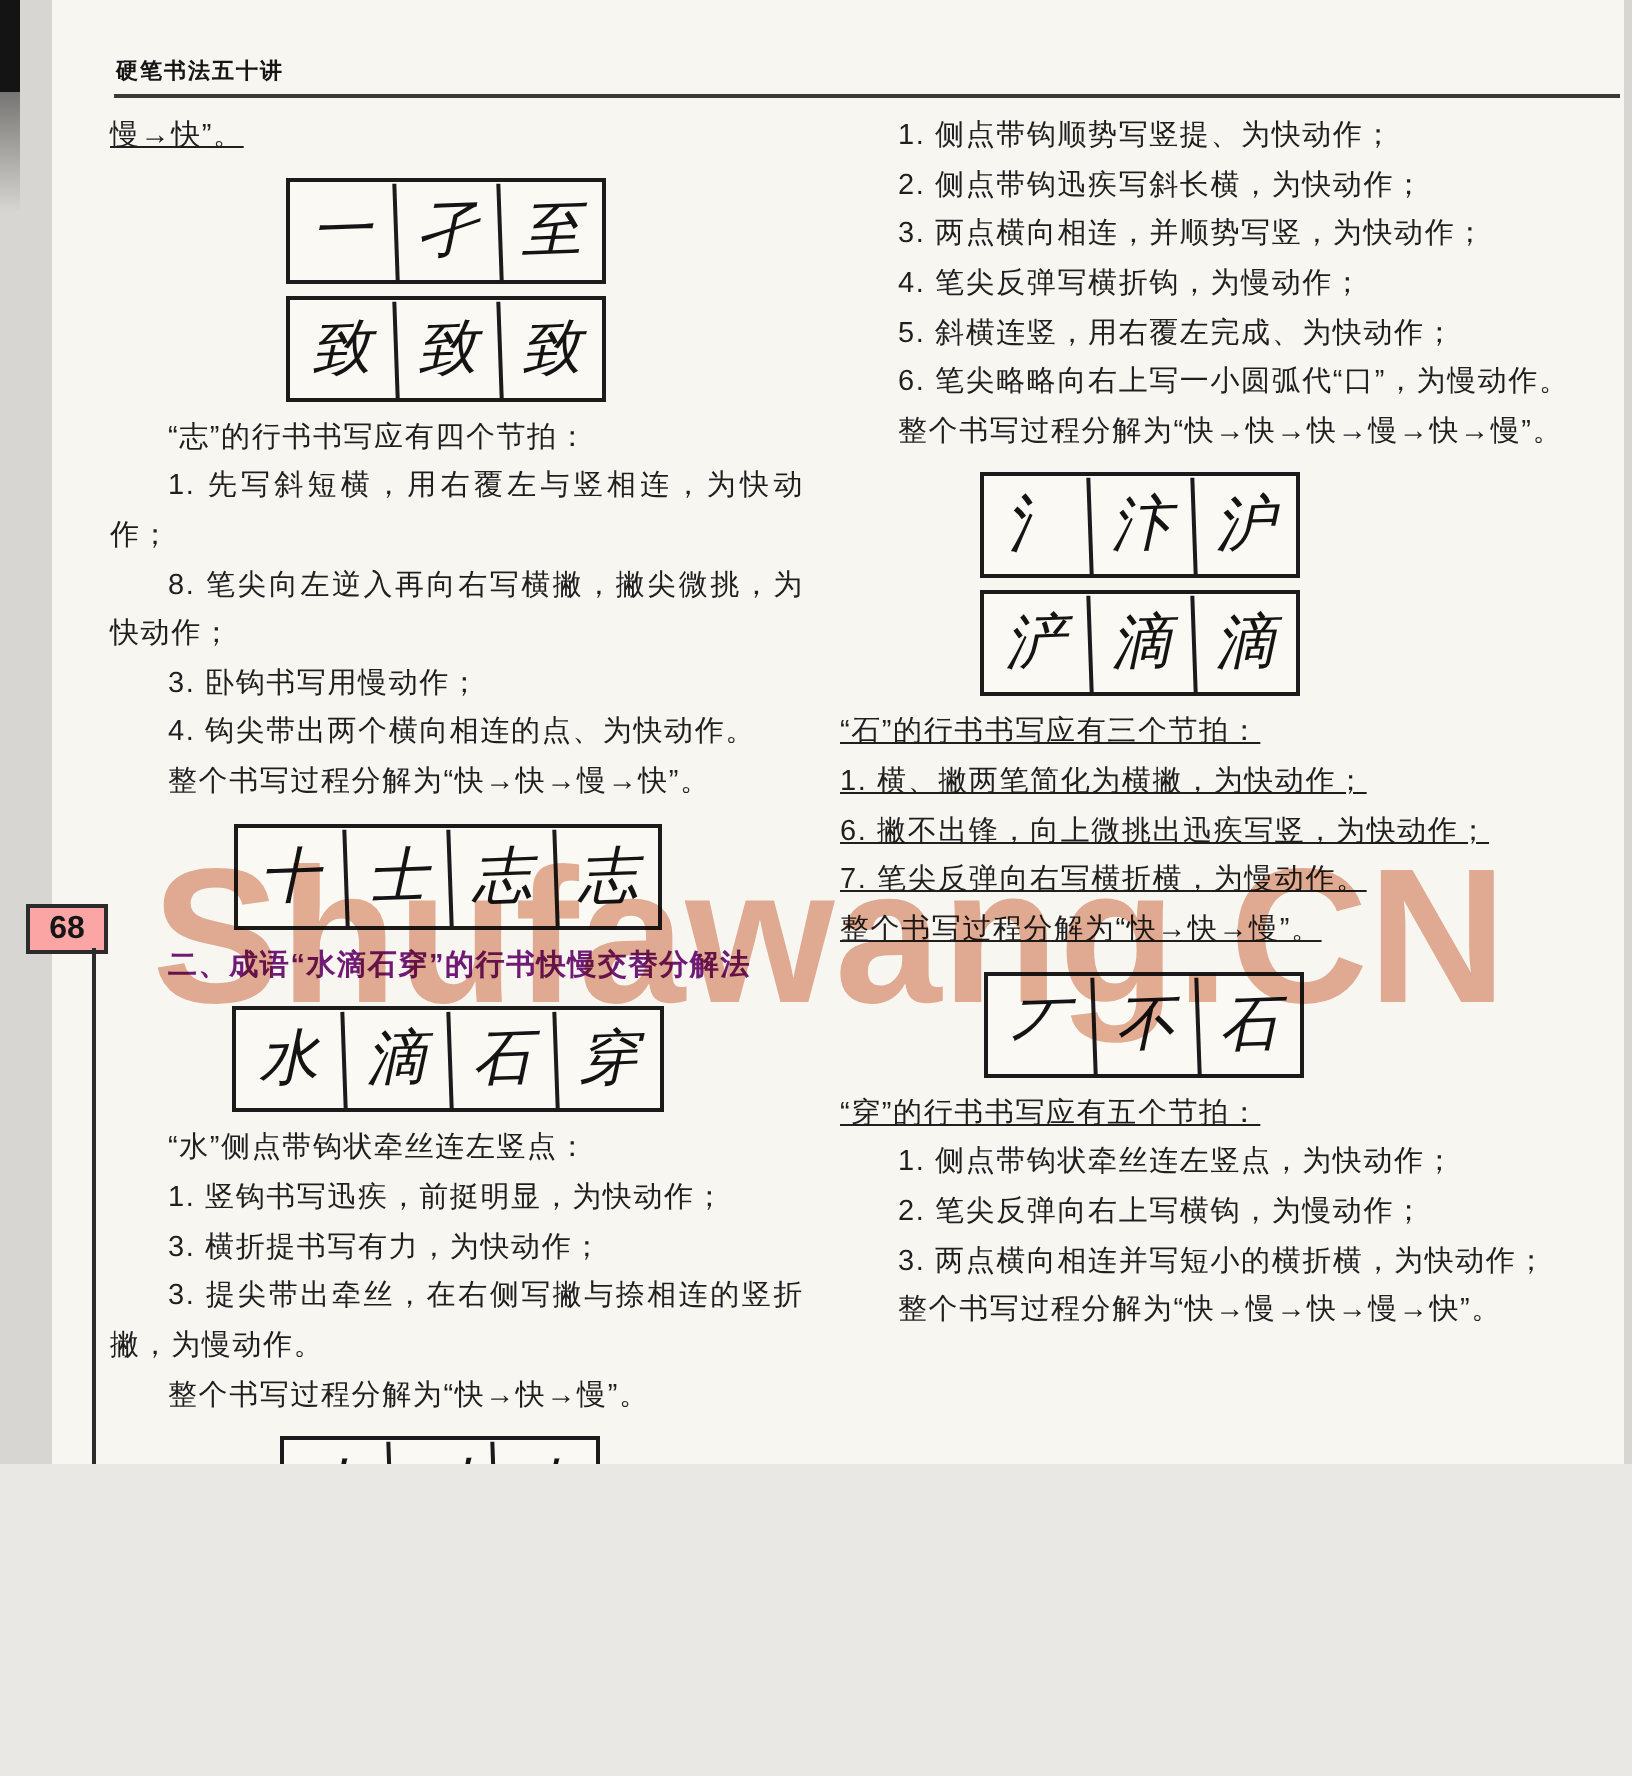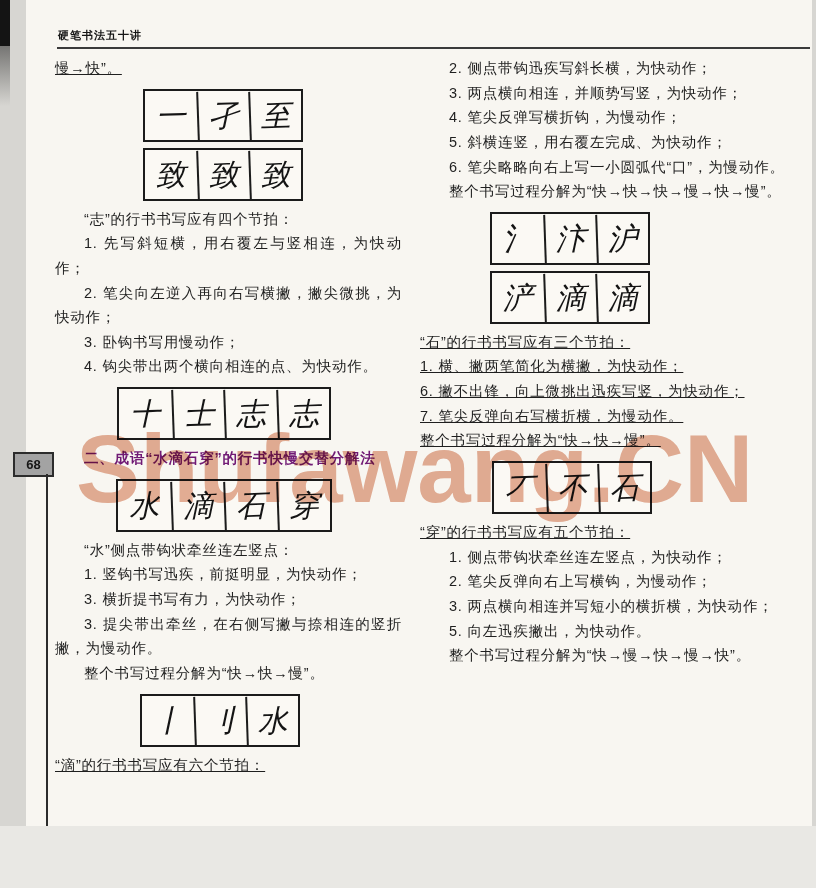--- a/index.html
+++ b/index.html
@@ -1,28 +1,28 @@
 <!DOCTYPE html>
 <html><head>
 <meta charset="utf-8">
 <style>
   html,body{margin:0;padding:0;background:#e9e8e4;}
-  .screen{position:relative;width:816px;height:826px;background:#d7d6d2;overflow:hidden;
+  .screen{position:relative;width:816px;height:732px;background:#d7d6d2;overflow:hidden;
           font-family:"Liberation Sans",sans-serif;color:#1d1d1d;}
   .page{position:absolute;left:26px;top:0;right:4px;bottom:0;background:#f8f6f1;}
   .edge-dark{position:absolute;left:0;top:0;width:10px;height:46px;background:#141414;}
   .edge-fade{position:absolute;left:0;top:46px;width:10px;height:60px;
              background:linear-gradient(#141414,rgba(20,20,20,0));opacity:.5;}
   .hdr-title{position:absolute;left:58px;top:28px;font-size:11px;font-weight:bold;
              letter-spacing:1px;color:#161616;}
   .hdr-rule{position:absolute;left:57px;top:47px;width:753px;height:2px;background:#3a3a3a;}
   .ftr-rule{position:absolute;left:46px;top:851px;width:764px;height:2px;background:#343434;}
-  .pagenum{position:absolute;left:13px;top:452px;width:37px;height:21px;background:#a3a3a3;
+  .pagenum{position:absolute;left:13px;top:452px;width:37px;height:21px;background:#fca5a5;
            border:2px solid #2c2c2c;display:flex;align-items:center;justify-content:center;
-           font-size:13px;font-weight:bold;color:#161616;}
+           font-size:16px;font-weight:bold;color:#161616;}
   .margin-rule{position:absolute;left:46px;top:474px;width:2px;height:377px;background:#2c2c2c;}
   .col{position:absolute;top:56px;font-size:14.5px;line-height:1.7;letter-spacing:.8px;
        text-align:justify;color:#1f1f1f;}
   .col.left{left:55px;width:347px;}
   .col.right{left:420px;width:392px;}
   .p{margin:0;text-indent:2em;}
   .p0{margin:0;text-indent:0;text-decoration:underline;}
   .h2{margin:3px 0 2px 0;text-indent:2em;font-weight:bold;color:#701a75;}
   .sbox{display:grid;border:2.5px solid #1b1b1b;background:#fbf9f4;margin:4px 0;}
   .c3{grid-template-columns:repeat(3,1fr);}
@@ -66,23 +66,24 @@
       </div>
       <div class="sbox c3">
         <div class="cell">致</div>
         <div class="cell">致</div>
         <div class="cell">致</div>
       </div>
     </div>
 
     <p class="p">“志”的行书书写应有四个节拍：</p>
     <p class="p">1. 先写斜短横，用右覆左与竖相连，为快动作；</p>
-    <p class="p">2. 笔尖向左逆入再向右写横撇，撇尖微挑，为快动作；</p>
+    <p class="p">8. 笔尖向左逆入再向右写横撇，撇尖微挑，为快动作；</p>
     <p class="p">3. 卧钩书写用慢动作；</p>
     <p class="p">4. 钩尖带出两个横向相连的点、为快动作。</p>
+    <p class="p">整个书写过程分解为“快→快→慢→快”。</p>
 
     <div class="boxwrap" style="margin-left:62px;width:214px;">
       <div class="sbox c4">
         <div class="cell">十</div>
         <div class="cell">士</div>
         <div class="cell">志</div>
         <div class="cell">志</div>
       </div>
     </div>
 
@@ -108,20 +109,21 @@
         <div class="cell">丨</div>
         <div class="cell">刂</div>
         <div class="cell">水</div>
       </div>
     </div>
 
     <p class="p0">“滴”的行书书写应有六个节拍：</p>
   </div>
 
   <div class="col right">
+    <p class="p">1. 侧点带钩顺势写竖提、为快动作；</p>
     <p class="p">2. 侧点带钩迅疾写斜长横，为快动作；</p>
     <p class="p">3. 两点横向相连，并顺势写竖，为快动作；</p>
     <p class="p">4. 笔尖反弹写横折钩，为慢动作；</p>
     <p class="p">5. 斜横连竖，用右覆左完成、为快动作；</p>
     <p class="p">6. 笔尖略略向右上写一小圆弧代“口”，为慢动作。</p>
     <p class="p">整个书写过程分解为“快→快→快→慢→快→慢”。</p>
 
     <div class="boxwrap" style="margin-left:70px;width:160px;">
       <div class="sbox c3">
         <div class="cell">氵</div>
@@ -146,16 +148,15 @@
         <div class="cell">丆</div>
         <div class="cell">不</div>
         <div class="cell">石</div>
       </div>
     </div>
 
     <p class="p0">“穿”的行书书写应有五个节拍：</p>
     <p class="p">1. 侧点带钩状牵丝连左竖点，为快动作；</p>
     <p class="p">2. 笔尖反弹向右上写横钩，为慢动作；</p>
     <p class="p">3. 两点横向相连并写短小的横折横，为快动作；</p>
-    <p class="p">5. 向左迅疾撇出，为快动作。</p>
     <p class="p">整个书写过程分解为“快→慢→快→慢→快”。</p>
   </div>
 </div>
 
 </body></html>

